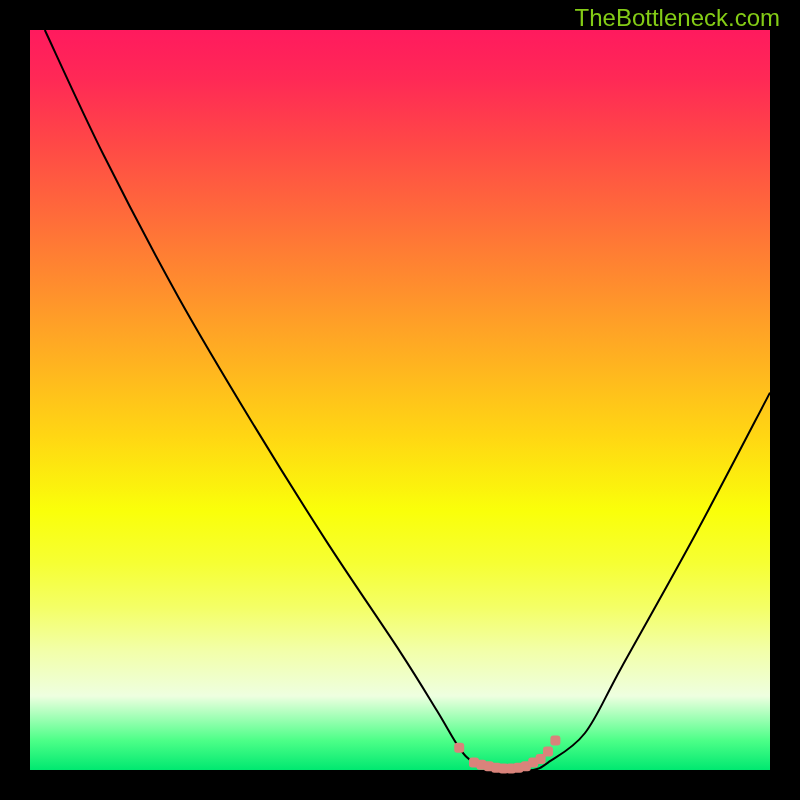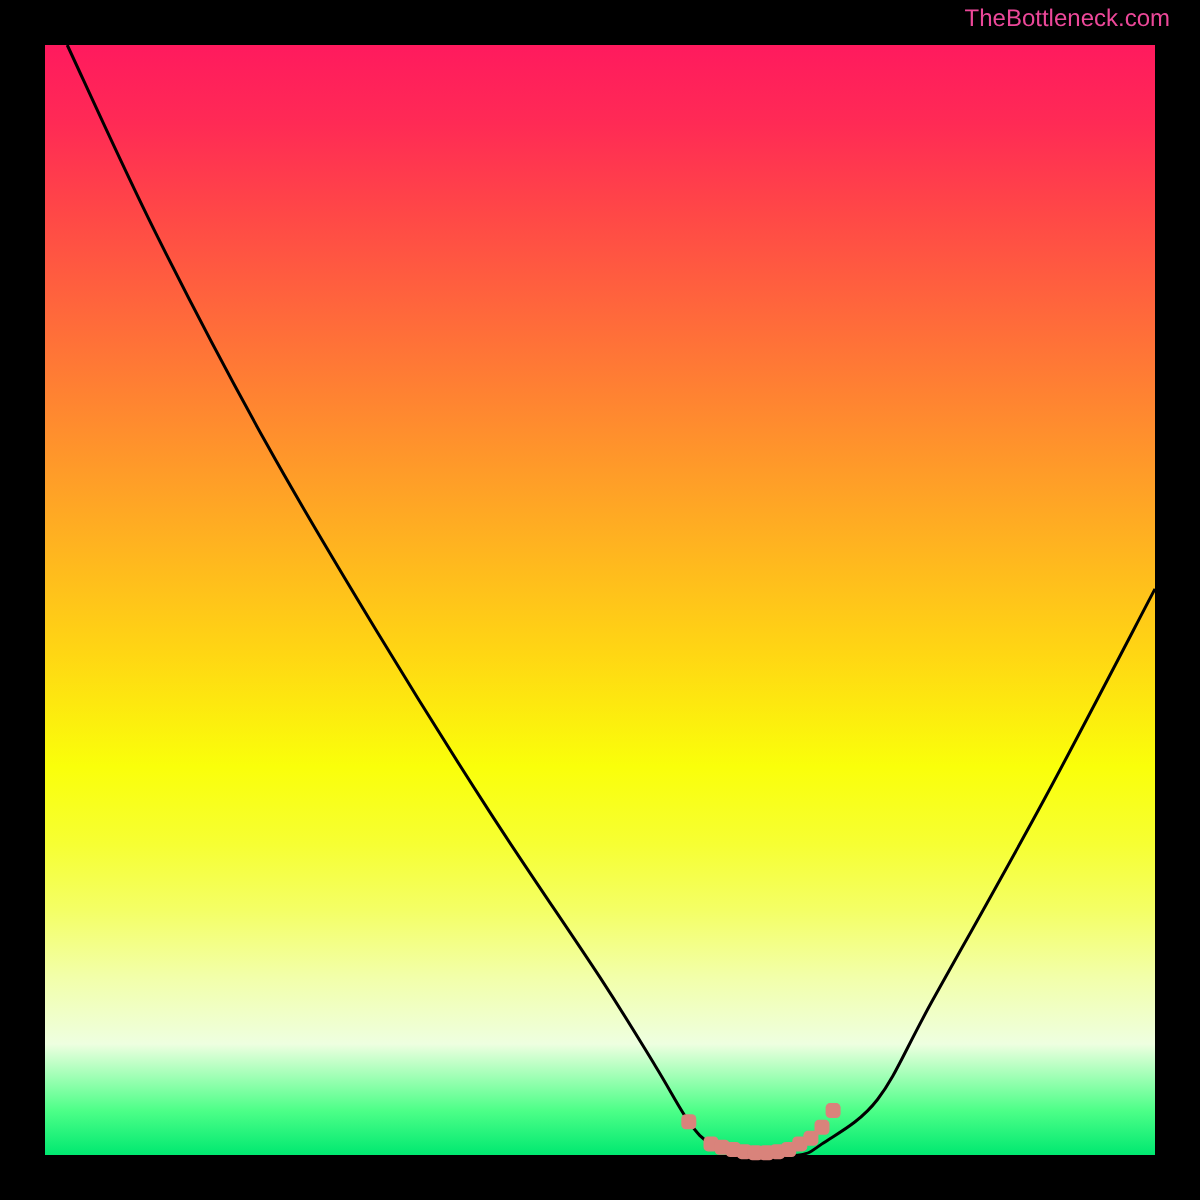--- a/index.html
+++ b/index.html
@@ -1,23 +1,23 @@
 <!DOCTYPE html>
 <html><head>
 <meta charset="utf-8">
 <style>
   * { margin: 0; padding: 0; box-sizing: border-box; }
   body { width: 800px; height: 800px; background: #000; position: relative; overflow: hidden; }
   .watermark {
     position: absolute;
     top: 4px;
     right: 20px;
-    color: #ec4899;
+    color: #84cc16;
     font-family: Arial, sans-serif;
-    font-size: 16px;
+    font-size: 24px;
     z-index: 10;
   }
   .plot-area {
     position: absolute;
     left: 30px;
     top: 30px;
     width: 740px;
     height: 740px;
     background: linear-gradient(to bottom,
       #ff1a5e 0%,

